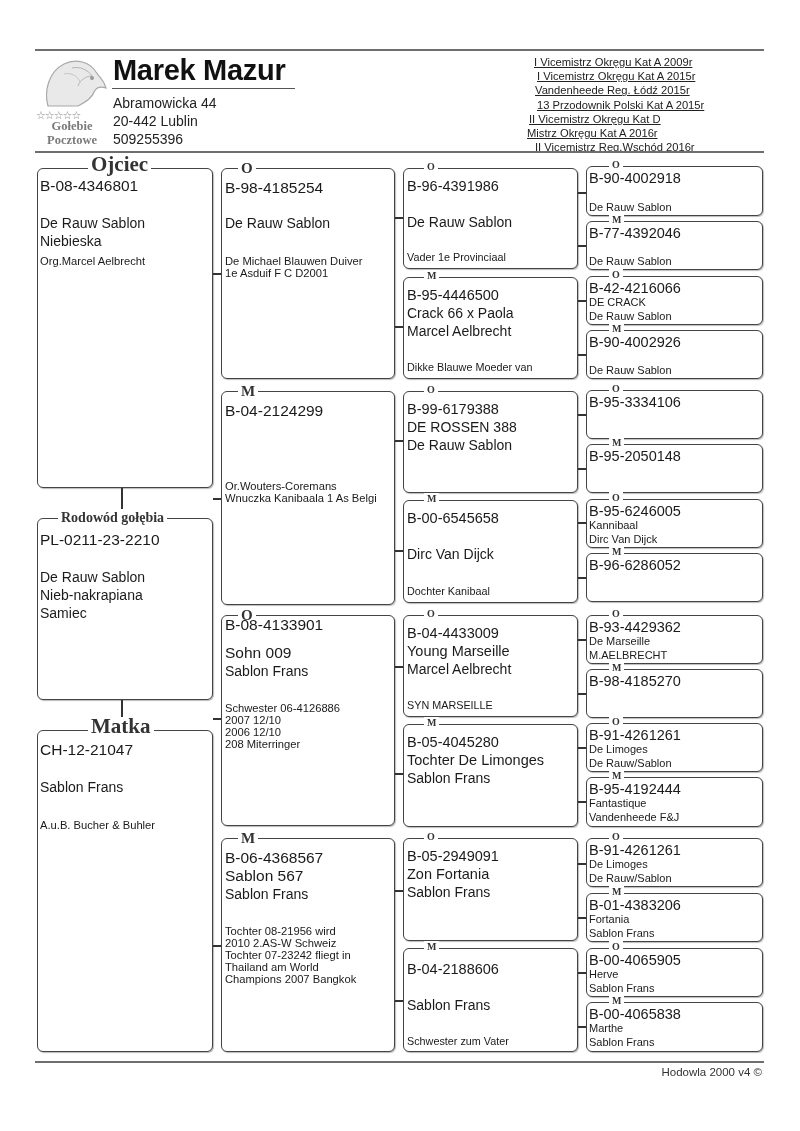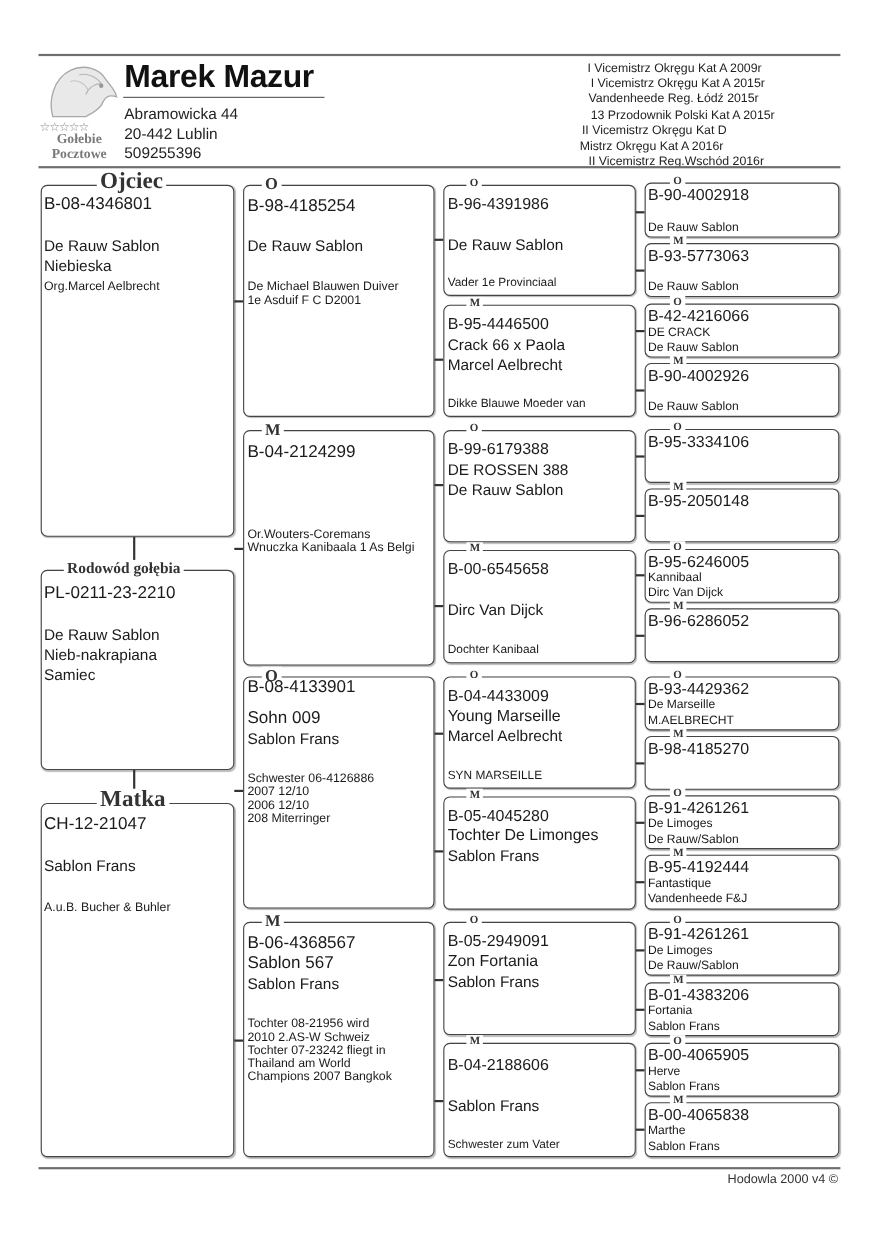--- a/index.html
+++ b/index.html
@@ -7,21 +7,21 @@
   .hr { position:absolute; left:35px; width:729px; height:2px; background:#6e6e6e; }
   .logo { position:absolute; left:34px; top:54px; width:76px; height:96px; }
   .logo .stars { position:absolute; left:2px; top:55px; font-size:11px; color:#8a8a8a; letter-spacing:-1px; font-family:"DejaVu Sans", sans-serif; }
   .logo .lt1, .logo .lt2 { position:absolute; width:76px; text-align:center; font-family:"Liberation Serif", serif; font-weight:bold; color:#7a7a7a; font-size:12.5px; }
   .logo .lt1 { top:65px; }
   .logo .lt2 { top:79px; }
   .owner-name { position:absolute; left:113px; top:54px; font-size:29px; font-weight:bold; color:#111; letter-spacing:-0.3px; }
   .owner-uline { position:absolute; left:112px; top:88px; width:183px; height:1px; background:#555; }
   .owner-line { position:absolute; left:113px; font-size:14px; color:#222; }
   .titles { position:absolute; left:520px; top:55px; width:240px; font-size:11.2px; line-height:14.2px; color:#222; }
-  .titles div { white-space:nowrap; }
+  .titles div { white-space:nowrap;text-decoration:underline; }
 
   .box { position:absolute; border:1.5px solid #444; border-radius:6px; background:#fff; box-shadow:1px 1px 1px #bbb; box-sizing:border-box; }
   .legend { position:absolute; top:-12px; background:#fff; font-family:"Liberation Serif", serif; font-weight:bold; color:#333; padding:0 3px; line-height:18px; white-space:nowrap; }
   .legend.big { font-size:21px; top:-14px; }
   .legend.mid { font-size:15px; top:-10px; }
   .legend.sm { font-size:14px; top:-10px; }
   .legend.xs { font-size:10px; top:-8px; line-height:12px; }
   .line { position:absolute; white-space:nowrap; color:#1a1a1a; }
   .ring1 { font-size:15.5px; }
   .t15 { font-size:14.5px; }
@@ -219,21 +219,21 @@
 <div class="hline" style="left:578px;top:1026px;width:8px;"></div>
 
 <div class="box" style="left:586px;top:166px;width:177px;height:50px;">
   <div class="legend xs" style="left:22px;">O</div>
   <div class="line c4ring" style="left:2px;top:3px;">B-90-4002918</div>
   <div class="line c4sm" style="left:2px;top:20px;"></div>
   <div class="line c4sm" style="left:2px;top:34px;">De Rauw Sablon</div>
 </div>
 <div class="box" style="left:586px;top:221px;width:177px;height:49px;">
   <div class="legend xs" style="left:22px;">M</div>
-  <div class="line c4ring" style="left:2px;top:3px;">B-93-5773063</div>
+  <div class="line c4ring" style="left:2px;top:3px;">B-77-4392046</div>
   <div class="line c4sm" style="left:2px;top:20px;"></div>
   <div class="line c4sm" style="left:2px;top:33px;">De Rauw Sablon</div>
 </div>
 <div class="box" style="left:586px;top:276px;width:177px;height:49px;">
   <div class="legend xs" style="left:22px;">O</div>
   <div class="line c4ring" style="left:2px;top:3px;">B-42-4216066</div>
   <div class="line c4sm" style="left:2px;top:19px;">DE CRACK</div>
   <div class="line c4sm" style="left:2px;top:33px;">De Rauw Sablon</div>
 </div>
 <div class="box" style="left:586px;top:330px;width:177px;height:49px;">

